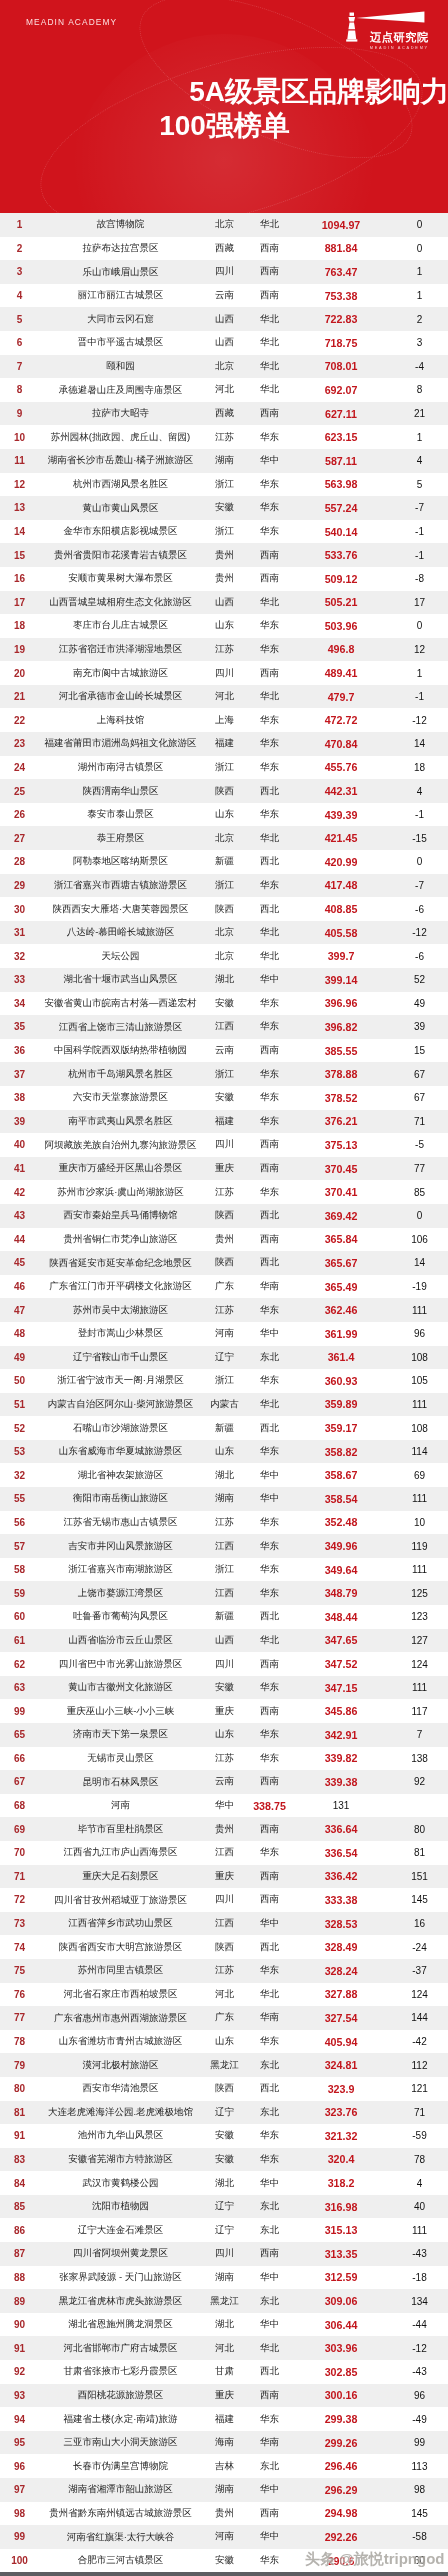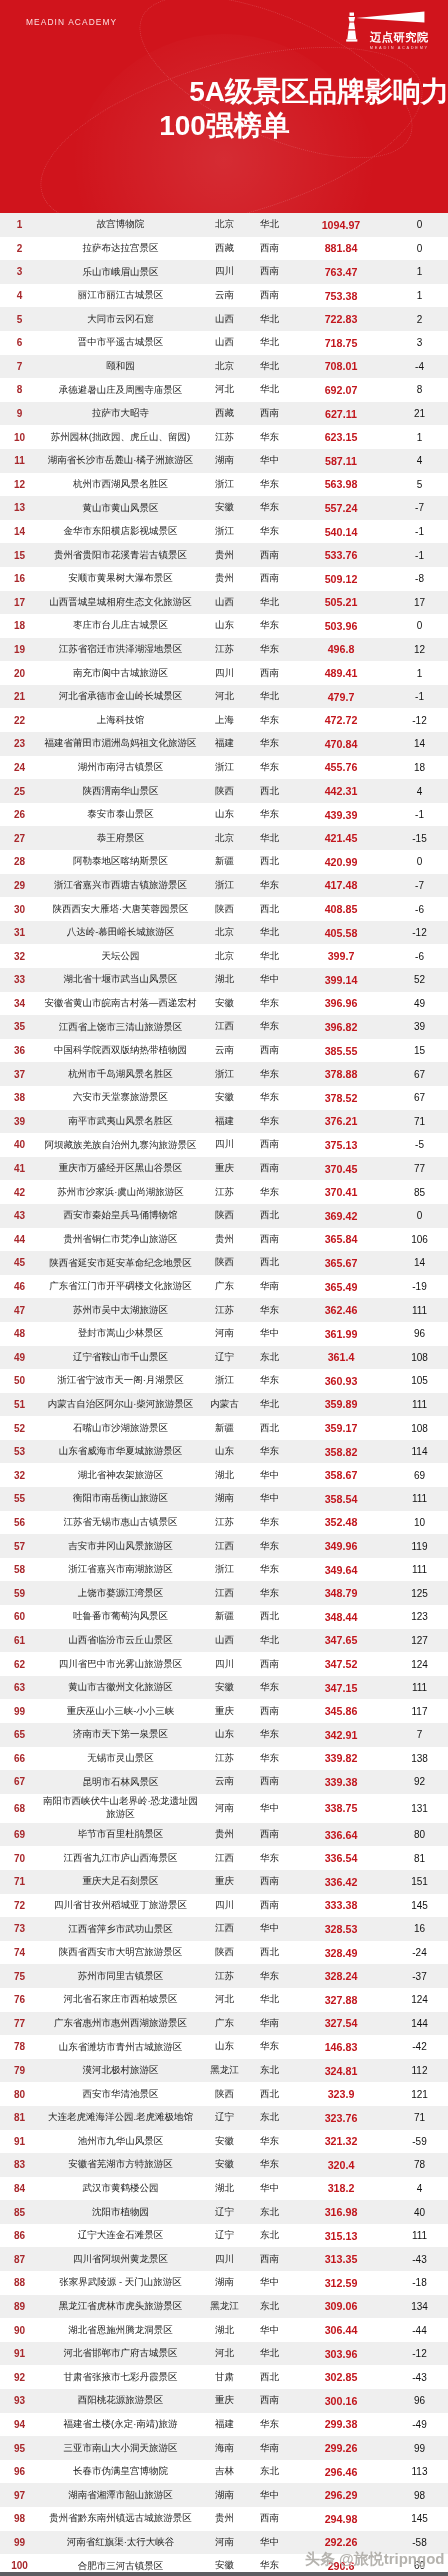--- a/index.html
+++ b/index.html
@@ -596,21 +596,20 @@
       <div class="row grid alt">
       <div class="cell-rank">67</div>
       <div class="cell-name">昆明市石林风景区</div>
       <div class="cell-prov">云南</div>
       <div class="cell-region">西南</div>
       <div class="cell-mbi">339.38</div>
       <div class="cell-chg">92</div>
     </div>
       <div class="row grid">
       <div class="cell-rank">68</div>
-      <div class="cell-name">南阳市西峡伏牛山老界岭·恐龙遗址园旅游区</div>
       <div class="cell-prov">河南</div>
       <div class="cell-region">华中</div>
       <div class="cell-mbi">338.75</div>
       <div class="cell-chg">131</div>
     </div>
       <div class="row grid alt">
       <div class="cell-rank">69</div>
       <div class="cell-name">毕节市百里杜鹃景区</div>
       <div class="cell-prov">贵州</div>
       <div class="cell-region">西南</div>
@@ -679,21 +678,21 @@
       <div class="cell-prov">广东</div>
       <div class="cell-region">华南</div>
       <div class="cell-mbi">327.54</div>
       <div class="cell-chg">144</div>
     </div>
       <div class="row grid">
       <div class="cell-rank">78</div>
       <div class="cell-name">山东省潍坊市青州古城旅游区</div>
       <div class="cell-prov">山东</div>
       <div class="cell-region">华东</div>
-      <div class="cell-mbi">146.83</div>
+      <div class="cell-mbi">405.94</div>
       <div class="cell-chg">-42</div>
     </div>
       <div class="row grid alt">
       <div class="cell-rank">79</div>
       <div class="cell-name">漠河北极村旅游区</div>
       <div class="cell-prov">黑龙江</div>
       <div class="cell-region">东北</div>
       <div class="cell-mbi">324.81</div>
       <div class="cell-chg">112</div>
     </div>

